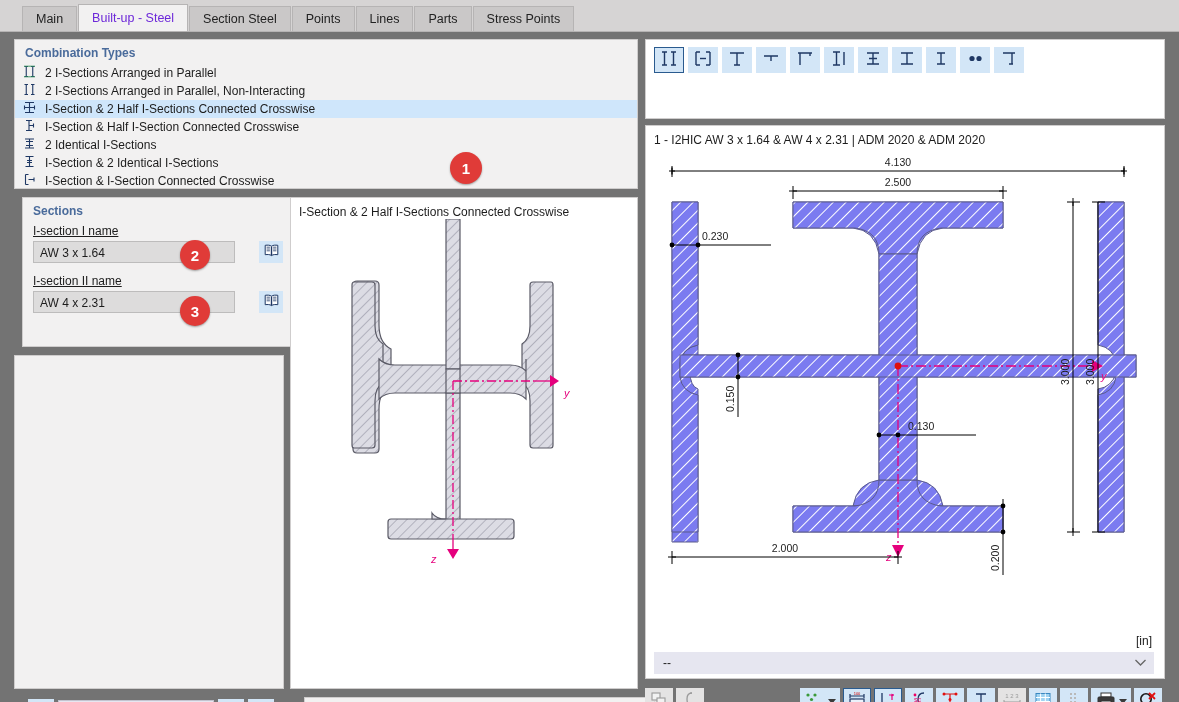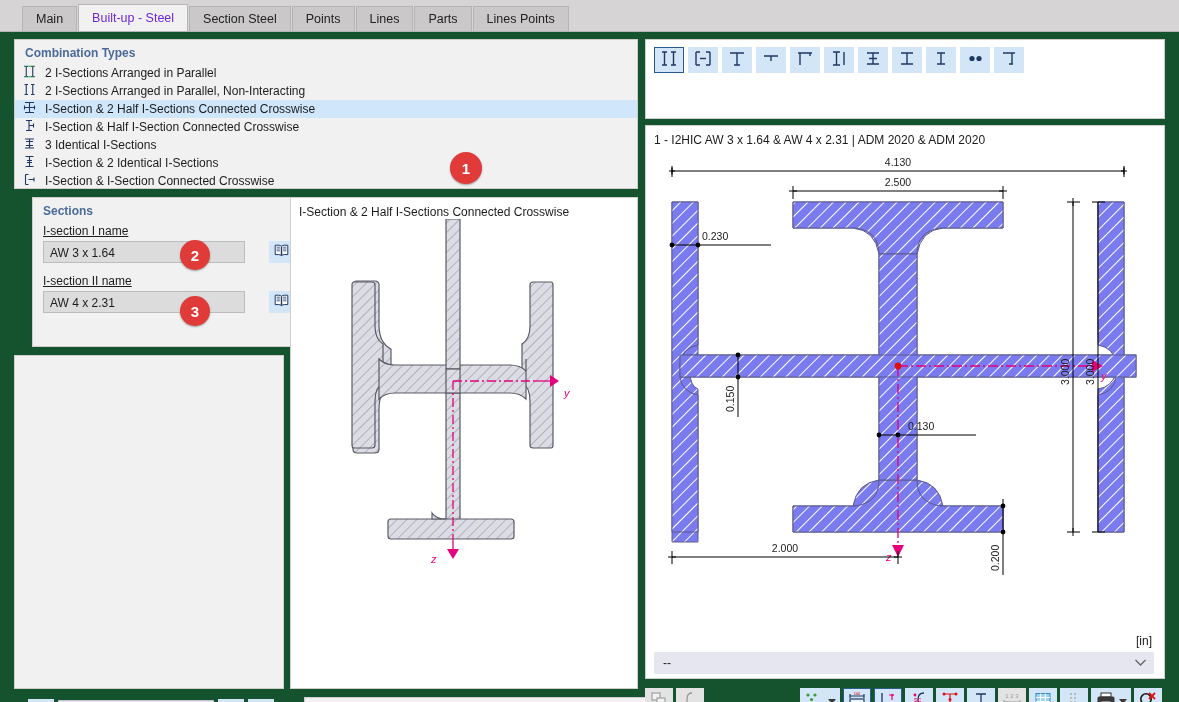--- a/index.html
+++ b/index.html
@@ -34,21 +34,21 @@
   }
   .tab.active{
     background:#f2f1f1;
     border-color:#b6b4b4;
     height:27px;line-height:27px;
     color:#6d28d9;
   }
   
   #body{
     position:absolute;left:0;top:31px;width:1179px;height:671px;
-    background:#14532d;
+    background:#737373;
     border-top:1px solid #b6b4b4;
     box-sizing:border-box;
   }
   
   #left{
     position:absolute;left:14px;top:7px;width:624px;height:649px;
   }
   #combo-panel{
     position:absolute;left:0;top:0;width:624px;height:150px;
     background:#f2f1f1;
@@ -69,21 +69,21 @@
     text-align:center;
   }
   .combo-row.sel{background:#cfe6fb;}
   .combo-ico{
     width:16px;height:16px;margin-right:6px;flex:0 0 16px;
     position:relative;
   }
   .combo-ico svg{display:block}
   
   #sections-panel{
-    position:absolute;left:18px;top:158px;width:270px;height:150px;
+    position:absolute;left:8px;top:158px;width:270px;height:150px;
     background:#f2f1f1;border:1px solid #cfcdcd;box-sizing:border-box;
   }
   .fld-label{font-size:12px;color:#1c1c1c;padding:2px 0 3px 10px;text-decoration:underline;}
   .fld-row{display:flex;align-items:center;padding:0 8px 0 10px;gap:24px;}
   .txtbox{
     flex:1;height:22px;line-height:22px;
     background:#dddcdc;border:1px solid #bdbcbc;
     padding-left:6px;font-size:12px;color:#1c1c1c;
     box-sizing:border-box;position:relative;overflow:hidden;
   }
@@ -178,21 +178,21 @@
 </head>
 <body>
 
 <div id="tabbar">
     <div class="tab">Main</div>
     <div class="tab active">Built-up - Steel</div>
     <div class="tab">Section Steel</div>
     <div class="tab">Points</div>
     <div class="tab">Lines</div>
     <div class="tab">Parts</div>
-    <div class="tab">Lines Points</div>
+    <div class="tab">Stress Points</div>
   </div>
 
 <div id="body">
 
   <div id="left">
 
     <div id="combo-panel">
       <div class="group-title">Combination Types</div>
       <div class="combo-list" id="combo-list">
           <div class="combo-row">
@@ -239,21 +239,21 @@
             <span>I-Section &amp; Half I-Section Connected Crosswise</span>
           </div>
           <div class="combo-row">
             <span class="combo-ico">
               <svg width="13" height="13" viewBox="0 0 13 13">
                 <g stroke="#1f3864" stroke-width="1.1" fill="none">
                   <path d="M2 2h9M2 11h9M6.5 2v9M3 4.5h7M3 8.5h7"></path>
                 </g>
               </svg>
             </span>
-            <span>3 Identical I-Sections</span>
+            <span>2 Identical I-Sections</span>
           </div>
           <div class="combo-row">
             <span class="combo-ico">
               <svg width="13" height="13" viewBox="0 0 13 13">
                 <g stroke="#1f3864" stroke-width="1.1" fill="none">
                   <path d="M2.5 1.5h8M2.5 11.5h8M6.5 1.5v10M4 5.5h5M4 7.5h5"></path>
                 </g>
               </svg>
             </span>
             <span>I-Section &amp; 2 Identical I-Sections</span>

